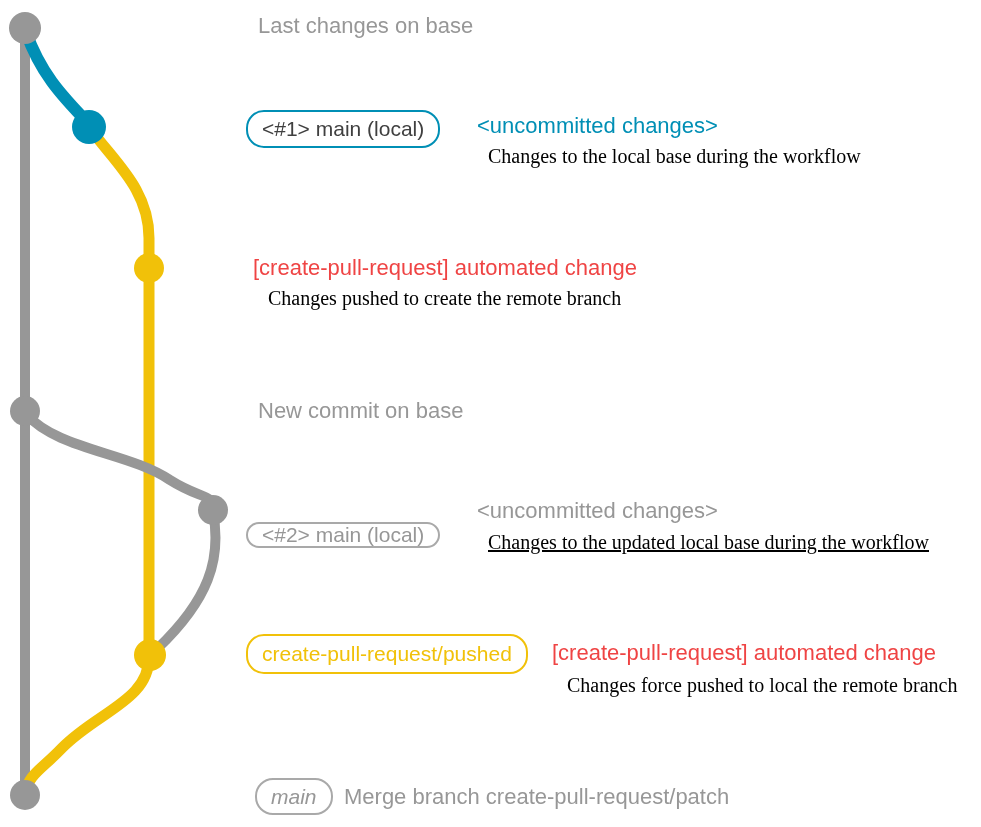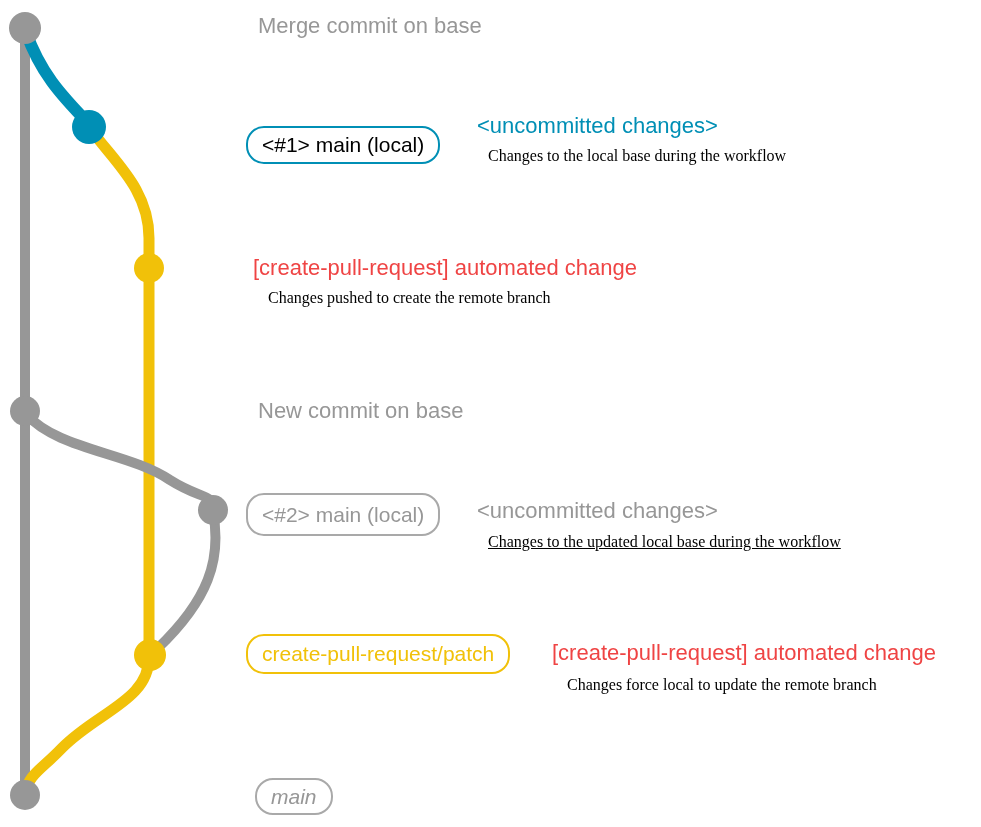--- a/index.html
+++ b/index.html
@@ -6,35 +6,35 @@
   .canvas{
     position:relative;
     width:981px;height:827px;
     background:#ffffff;
     font-family:"Liberation Sans", sans-serif;
     overflow:hidden;
   }
   .graph-svg{position:absolute;left:0;top:0;}
   .lbl{position:absolute;white-space:nowrap;}
   .sans22{font-size:22px;line-height:24px;}
-  .serif20{font-family:"Liberation Serif", serif;font-size:16px;line-height:22px;color:#000000;}
+  .serif20{font-family:"Liberation Serif", serif;font-size:20px;line-height:22px;color:#000000;}
   .c-gray{color:#979797;}
   .c-teal{color:#008fb5;}
   .c-yellow{color:#ef4444;}
   .pill{
     position:absolute;
     display:flex;align-items:center;justify-content:center;
     border:2px solid;
     border-radius:18px;
     font-size:21px;
     background:#ffffff;
     box-sizing:border-box;
     padding:0 14px;
   }
-  .pill.b-teal{border-color:#008fb5;color:#000000;margin-top:16px;}
+  .pill.b-teal{border-color:#008fb5;color:#404040;}
   .pill.b-gray{border-color:#a9a9a9;color:#979797;}
   .pill.b-yellow{border-color:#f1c109;color:#f1c109;}
 </style>
 </head>
 <body>
 
 <div class="canvas">
 
   <svg class="graph-svg" width="250" height="827" viewBox="0 0 250 827">
 
@@ -52,42 +52,43 @@
 
     <circle cx="25" cy="28" r="16" fill="#979797"></circle>
     <circle cx="89" cy="127" r="17" fill="#008fb5"></circle>
     <circle cx="149" cy="268" r="15" fill="#f1c109"></circle>
     <circle cx="25" cy="411" r="15" fill="#979797"></circle>
     <circle cx="213" cy="510" r="15" fill="#979797"></circle>
     <circle cx="150" cy="655" r="16" fill="#f1c109"></circle>
     <circle cx="25" cy="795" r="15" fill="#979797"></circle>
   </svg>
 
-  <div class="lbl sans22 c-gray" style="left:258px;top:14px;">Merge commit on base</div>
+  <div class="lbl sans22 c-gray" style="left:258px;top:14px;">Last changes on base</div>
 
   <div class="pill b-teal" style="left:246px;top:110px;height:38px;">
     <span>&lt;#1&gt; main (local)</span>
   </div>
   <div class="lbl sans22 c-teal" style="left:477px;top:114px;">&lt;uncommitted changes&gt;</div>
   <div class="lbl serif20" style="left:488px;top:145px;">Changes to the local base during the workflow</div>
 
   <div class="lbl sans22 c-yellow" style="left:253px;top:256px;">[create-pull-request] automated change</div>
   <div class="lbl sans22 c-gray" style="left:258px;top:399px;">New commit on base</div>
 
   <div class="lbl serif20" style="left:268px;top:287px;">Changes pushed to create the remote branch</div>
 
-  <div class="pill b-gray" style="left:246px;top:493px;height:43px;">
+  <div class="pill b-gray" style="left:246px;top:522px;height:26px;">
     <span>&lt;#2&gt; main (local)</span>
   </div>
   <div class="lbl sans22 c-gray" style="left:477px;top:499px;">&lt;uncommitted changes&gt;</div>
   <div class="lbl serif20" style="left:488px;top:531px;text-decoration:underline;">Changes to the updated local base during the workflow</div>
 
   <div class="pill b-yellow" style="left:246px;top:634px;height:40px;">
-    <span>create-pull-request/patch</span>
+    <span>create-pull-request/pushed</span>
   </div>
   <div class="lbl sans22 c-yellow" style="left:552px;top:641px;">[create-pull-request] automated change</div>
-  <div class="lbl serif20" style="left:567px;top:674px;">Changes force local to update the remote branch</div>
+  <div class="lbl serif20" style="left:567px;top:674px;">Changes force pushed to local the remote branch</div>
 
   <div class="pill b-gray" style="left:255px;top:778px;height:37px;font-style:italic;">
     <span>main</span>
   </div>
+  <div class="lbl sans22 c-gray" style="left:344px;top:785px;">Merge branch create-pull-request/patch</div>
 
 </div>
 
 </body></html>

